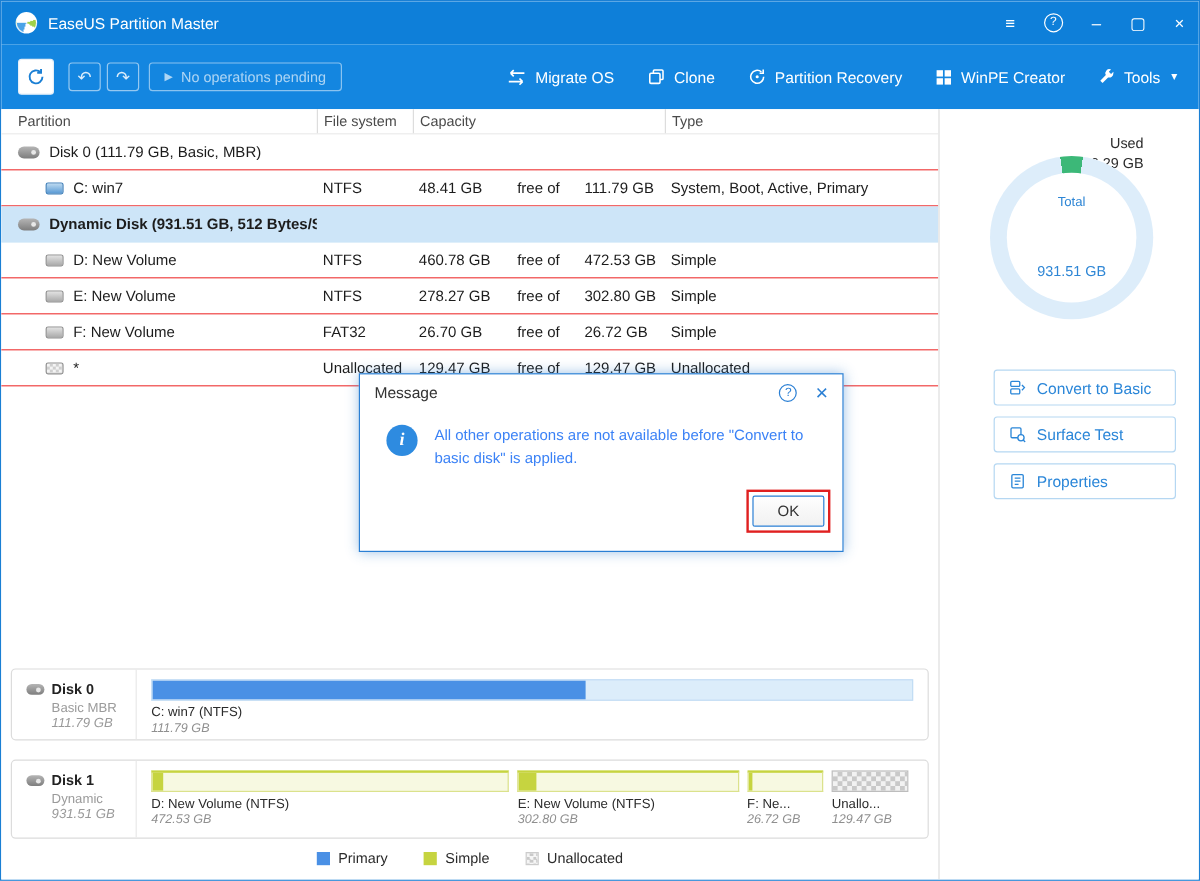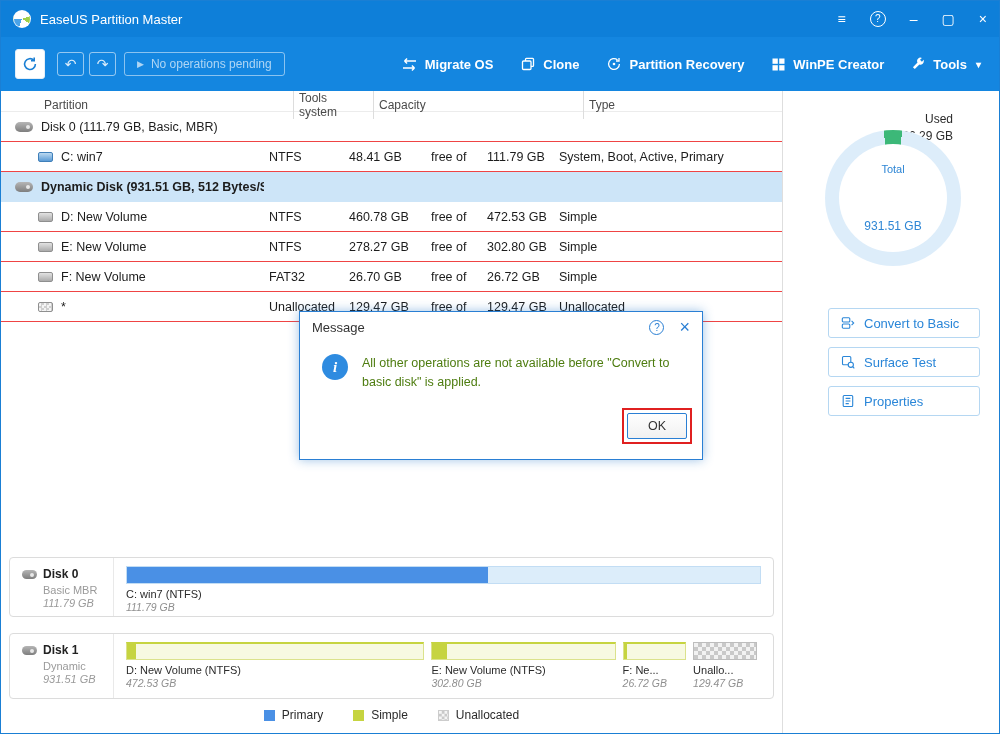--- a/index.html
+++ b/index.html
@@ -21,31 +21,31 @@
   
   .toolbar{height:54px;background:#1486e0;display:flex;align-items:center;padding:0 14px;}
   .refresh-btn{width:30px;height:30px;background:#fff;border:1px solid #e4eef8;border-radius:3px;display:flex;align-items:center;justify-content:center;}
   .mini-btn{width:27px;height:24px;border:1px solid rgba(255,255,255,.55);border-radius:3px;color:rgba(255,255,255,.85);
     display:flex;align-items:center;justify-content:center;font-size:14px;background:transparent;}
   .undo{margin-left:12px;}
   .redo{margin-left:5px;}
   .pending-btn{margin-left:8px;height:24px;border:1px solid rgba(255,255,255,.5);border-radius:3px;padding:0 12px;
     color:rgba(255,255,255,.65);font-size:12px;display:flex;align-items:center;gap:7px;background:transparent;}
   .pending-btn .play{font-size:9px;}
-  .tb-actions{margin-left:auto;display:flex;align-items:center;gap:27px;padding-right:4px;font-weight:bold;}
+  .tb-actions{margin-left:auto;display:flex;align-items:center;gap:27px;padding-right:4px;}
   .tb-action{display:flex;align-items:center;gap:7px;color:#fff;font-size:13px;cursor:default;}
   .tb-action svg{display:block;}
   .chev{font-size:10px;margin-left:2px;}
   
   .content{position:absolute;top:90px;left:0;right:0;bottom:0;display:flex;}
   .main{flex:1 1 auto;position:relative;background:#fff;}
   .rightpanel{width:217px;flex:0 0 auto;border-left:1px solid #dedede;position:relative;background:#fff;}
   
   .thead{display:grid;grid-template-columns:263px 80px 210px 1fr;height:21px;font-size:12px;color:#4a4a4a;border-bottom:1px solid #ececec;}
-  .thead .hcell{display:flex;align-items:center;padding-left:5px;border-left:1px solid #ddd;height:100%;margin-left:29px;}
+  .thead .hcell{display:flex;align-items:center;padding-left:5px;border-left:1px solid #ddd;height:100%;}
   .thead .hcell:first-child{border-left:none;padding-left:14px;}
   .trow{display:grid;grid-template-columns:263px 80px 210px 1fr;height:30px;font-size:12.5px;color:#1c1c1c;align-items:center;border-bottom:1px solid #ef4444;}
   .trow .c-part{display:flex;align-items:center;gap:8px;padding-left:14px;overflow:hidden;white-space:nowrap;}
   .trow.vol .c-part{padding-left:37px;}
   .trow .c-fs{padding-left:5px;}
   .trow .c-cap{padding-left:5px;}
   .trow .c-type{padding-left:5px;}
   .trow.selected{background:#cde5f8;border-bottom:1px solid #cde5f8;}
   .trow.bold{font-weight:bold;}
   .c-cap .free{display:inline-block;width:82px;}
@@ -98,21 +98,21 @@
   
   .dialog{position:absolute;left:298px;top:310px;width:404px;height:149px;background:#fff;z-index:20;
     border:1px solid #2a7fd4;box-shadow:0 0 10px rgba(40,120,200,.45);}
   .dlg-header{height:30px;display:flex;align-items:center;padding:0 12px;font-size:13px;color:#333;}
   .dlg-header .dlg-help{margin-left:auto;width:15px;height:15px;border:1px solid #2a7fd4;border-radius:50%;color:#2a7fd4;
     display:flex;align-items:center;justify-content:center;font-size:10px;}
   .dlg-header .dlg-close{margin-left:15px;color:#2a7fd4;font-size:18px;line-height:1;}
   .dlg-body{display:flex;gap:14px;padding:12px 20px 0 22px;}
   .info-icon{width:26px;height:26px;border-radius:50%;background:#2e8be0;color:#fff;flex:0 0 auto;
     display:flex;align-items:center;justify-content:center;font-family:"Liberation Serif",serif;font-style:italic;font-weight:bold;font-size:15px;}
-  .dlg-msg{font-size:12.5px;color:#4d7c0f;line-height:1.55;width:318px;}
+  .dlg-msg{font-size:12.5px;color:#3b82f6;line-height:1.55;width:318px;}
   .ok-wrap{position:absolute;right:10px;bottom:15px;border:2px solid #e02020;padding:3px;}
   .ok-btn{width:60px;height:26px;border:1px solid #2a7fd4;border-radius:2px;background:linear-gradient(#fefefe,#f1f1f1);
     font-size:12.5px;color:#333;font-family:"Liberation Sans",sans-serif;}
 </style>
 </head>
 <body>
 
 <div class="titlebar">
   <div class="logo"></div>
   <div class="win-title">EaseUS Partition Master</div>
@@ -178,21 +178,21 @@
     </div>
   </div>
 </div>
 
 <div class="content">
 
   <div class="main">
 
     <div class="thead">
       <div class="hcell">Partition</div>
-      <div class="hcell">Tools system</div>
+      <div class="hcell">File system</div>
       <div class="hcell">Capacity</div>
       <div class="hcell">Type</div>
     </div>
 
     <div class="trow disk">
       <div class="c-part">
           <span class="hd-icon"></span>
           <span>Disk 0 (111.79 GB, Basic, MBR)</span>
         </div>
       <div class="c-fs"></div>

